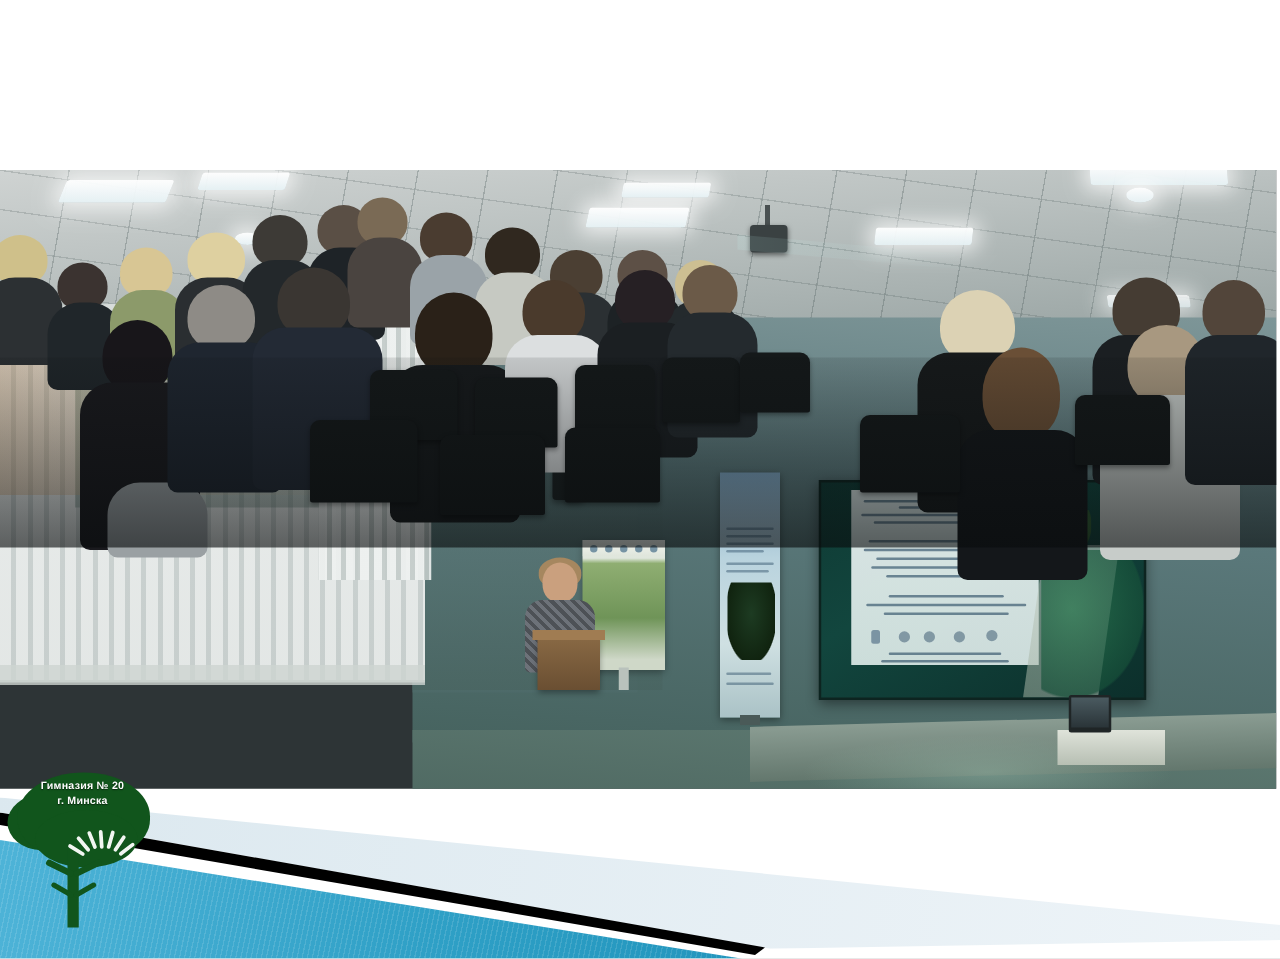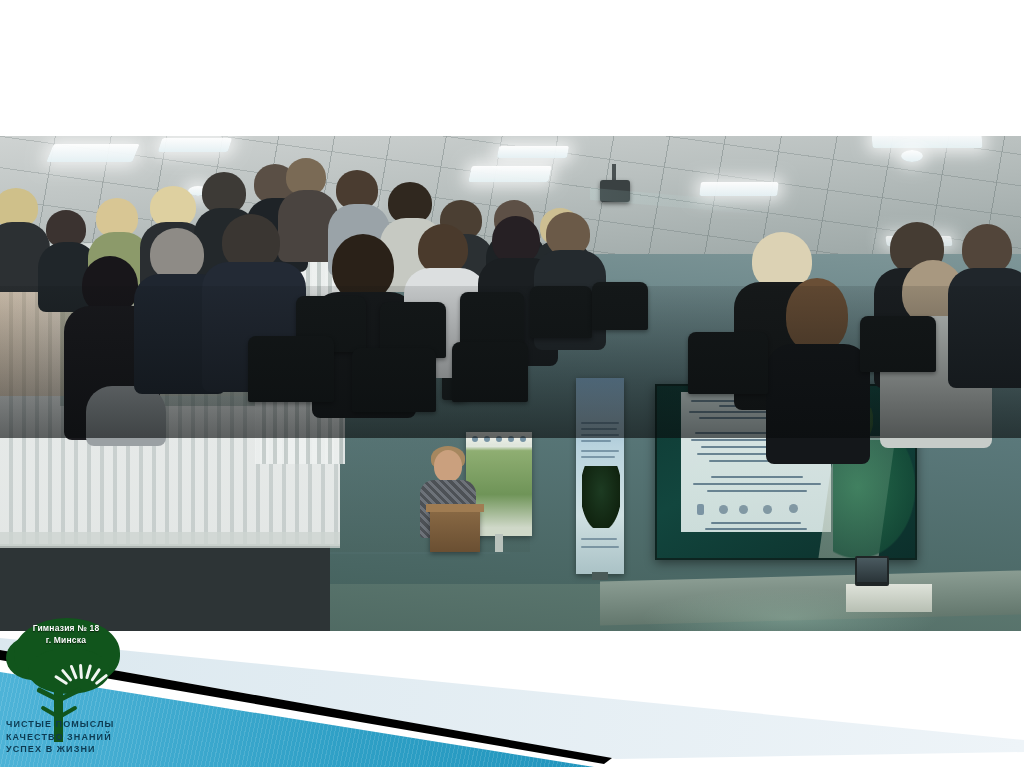--- a/index.html
+++ b/index.html
@@ -408,23 +408,18 @@
     <div id="sprig">
       <div class="leaf" style="left:18px;top:14px;transform:rotate(-4deg)"></div>
       <div class="leaf" style="left:13px;top:14px;transform:rotate(-22deg)"></div>
       <div class="leaf" style="left:23px;top:14px;transform:rotate(16deg)"></div>
       <div class="leaf" style="left:8px;top:16px;transform:rotate(-40deg)"></div>
       <div class="leaf" style="left:28px;top:16px;transform:rotate(34deg)"></div>
       <div class="leaf" style="left:4px;top:19px;transform:rotate(-58deg)"></div>
       <div class="leaf" style="left:32px;top:19px;transform:rotate(52deg)"></div>
     </div>
     <div id="badge">
-      <div>Гимназия № 18</div>
+      <div>Гимназия № 20</div>
       <div>г. Минска</div>
     </div>
-    <div id="motto">
-      <div>ЧИСТЫЕ ПОМЫСЛЫ</div>
-      <div>КАЧЕСТВО ЗНАНИЙ</div>
-      <div>УСПЕХ  В  ЖИЗНИ</div>
-    </div>
   </div>
 
 </div>
 
 </body></html>

